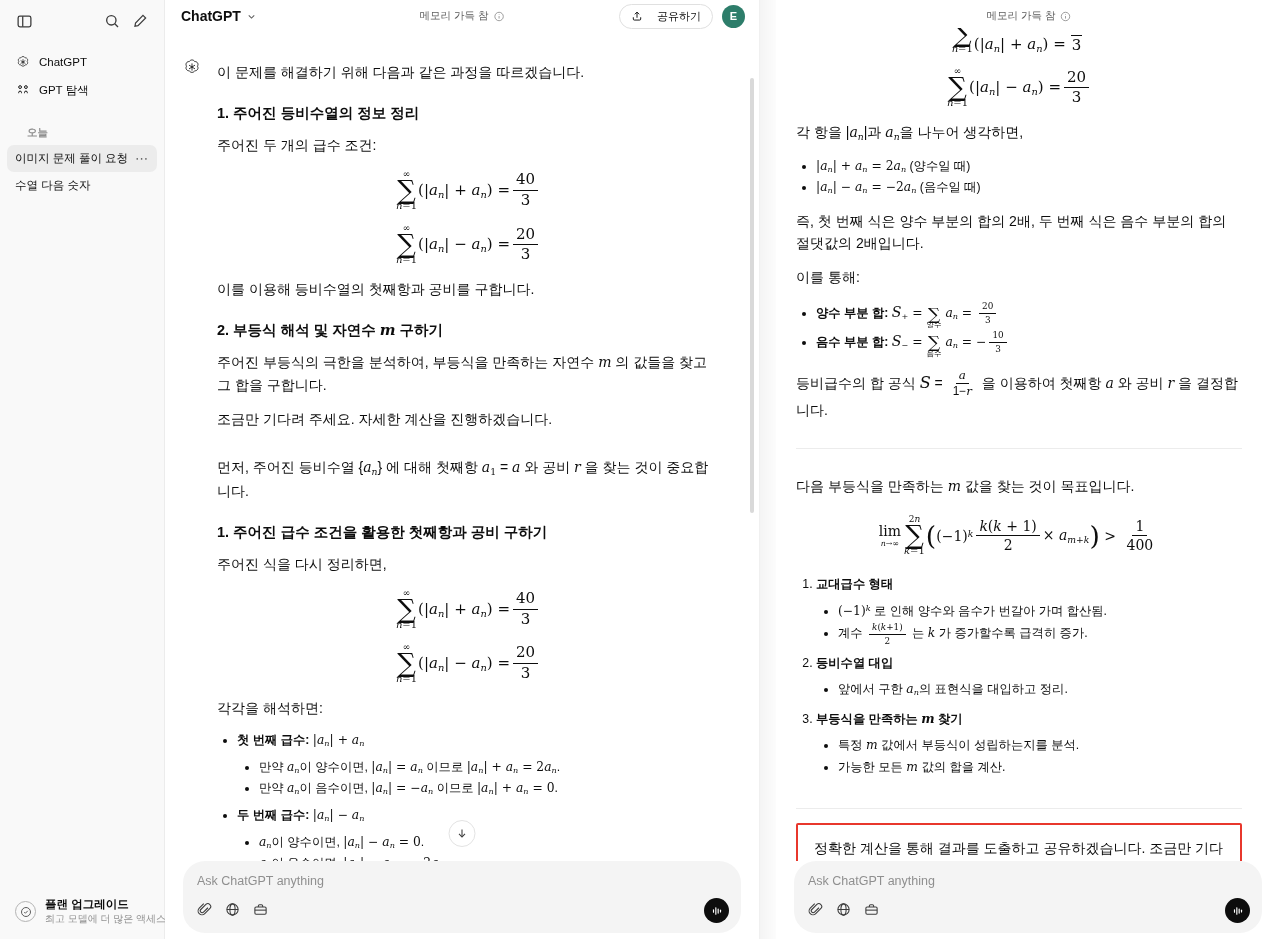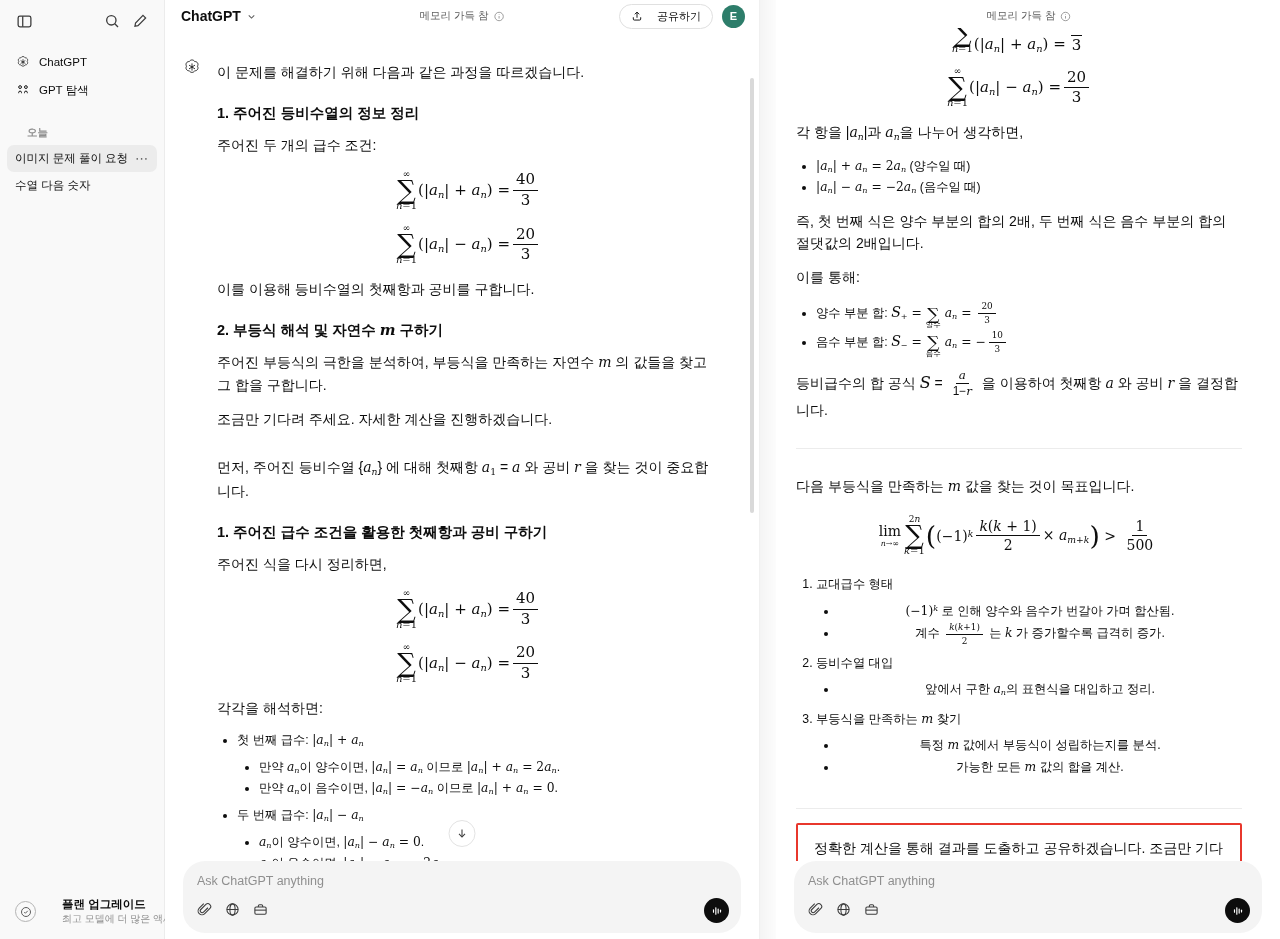--- a/index.html
+++ b/index.html
@@ -50,21 +50,21 @@
     font-size: 11.5px; color: #0d0d0d; cursor: pointer;
     white-space: nowrap; overflow: hidden;
   }
   .sb-chat.active { background: #ececec; }
   .sb-chat .dots { color: #6b6b6b; font-size: 13px; letter-spacing: 1px; line-height: 1; }
 
   .sb-bottom {
     margin-top: auto; padding: 7px;
   }
   .sb-upgrade {
-    display: flex; align-items: center; gap: 26px;
+    display: flex; align-items: center; gap: 9px;
     padding: 6px 8px; border-radius: 8px; cursor: pointer;
   }
   .sb-up-ico {
     width: 21px; height: 21px; border-radius: 50%;
     border: 1px solid #b4b4b4; display:flex; align-items:center; justify-content:center;
     flex: 0 0 21px; color:#5d5d5d;
   }
   .sb-up-title { font-size: 11.5px; font-weight: bold; color:#0d0d0d; white-space:nowrap; }
   .sb-up-sub { font-size: 10px; color:#8f8f8f; white-space:nowrap; }
 
@@ -116,24 +116,24 @@
     color: #0d0d0d;
   }
   .msg-body { flex: 1 1 auto; min-width: 0; }
 
   p.t { font-size: 14px; line-height: 1.62; color: #0d0d0d; margin: 11px 0; }
   h3.h { font-size: 14.5px; font-weight: bold; line-height: 1.4; margin: 19px 0 9px; color:#0d0d0d; }
   ul.b, ol.b { margin: 9px 0 9px 0; padding-left: 20px; }
   ul.b { list-style: disc; }
   ol.b { list-style: decimal; }
   ul.b ul.b { margin: 5px 0 5px 0; padding-left: 22px; }
-  ol.b ul.b { margin: 5px 0 7px 0; padding-left: 22px; text-align: center; }
+  ol.b ul.b { margin: 5px 0 7px 0; padding-left: 22px; }
   li.li { font-size: 12.3px; line-height: 1.75; color: #0d0d0d; }
   li.li::marker { color: #0d0d0d; }
-  .bold { font-weight: normal; }
+  .bold { font-weight: bold; }
 
   
   .math, .mathi { font-family: "DejaVu Serif", "Liberation Serif", serif; }
   .mi { font-family: "DejaVu Serif", serif; font-style: italic; }
   .mn { font-family: "DejaVu Serif", serif; font-style: normal; }
   .eq {
     display: flex; justify-content: center; align-items: center;
     margin: 13px 0; font-family: "DejaVu Serif", "Liberation Serif", serif;
     font-size: 15px; color: #0d0d0d;
   }
@@ -599,21 +599,21 @@
             <span>(−1)<span class="sup mi">k</span></span>
             <span class="frac">
                 <span class="num"><span class="mi">k</span>(<span class="mi">k</span> + 1)</span>
                 <span class="den">2</span>
               </span>
             <span>× <span class="mi">a</span><span class="sub mi">m+k</span></span>
             <span class="paren">)</span>
             <span>&nbsp;&gt;&nbsp;</span>
             <span class="frac">
                 <span class="num">1</span>
-                <span class="den">500</span>
+                <span class="den">400</span>
               </span>
           </div>
 
           <ol class="b">
             <li class="li">
               <span class="bold">교대급수 형태</span>
               <ul class="b">
                 <li class="li"><span class="math">(−1)<span class="sup mi">k</span></span> 로 인해 양수와 음수가 번갈아 가며 합산됨.</li>
                 <li class="li">계수 <span class="frac fsm math">
                       <span class="num"><span class="mi">k</span>(<span class="mi">k</span>+1)</span>

